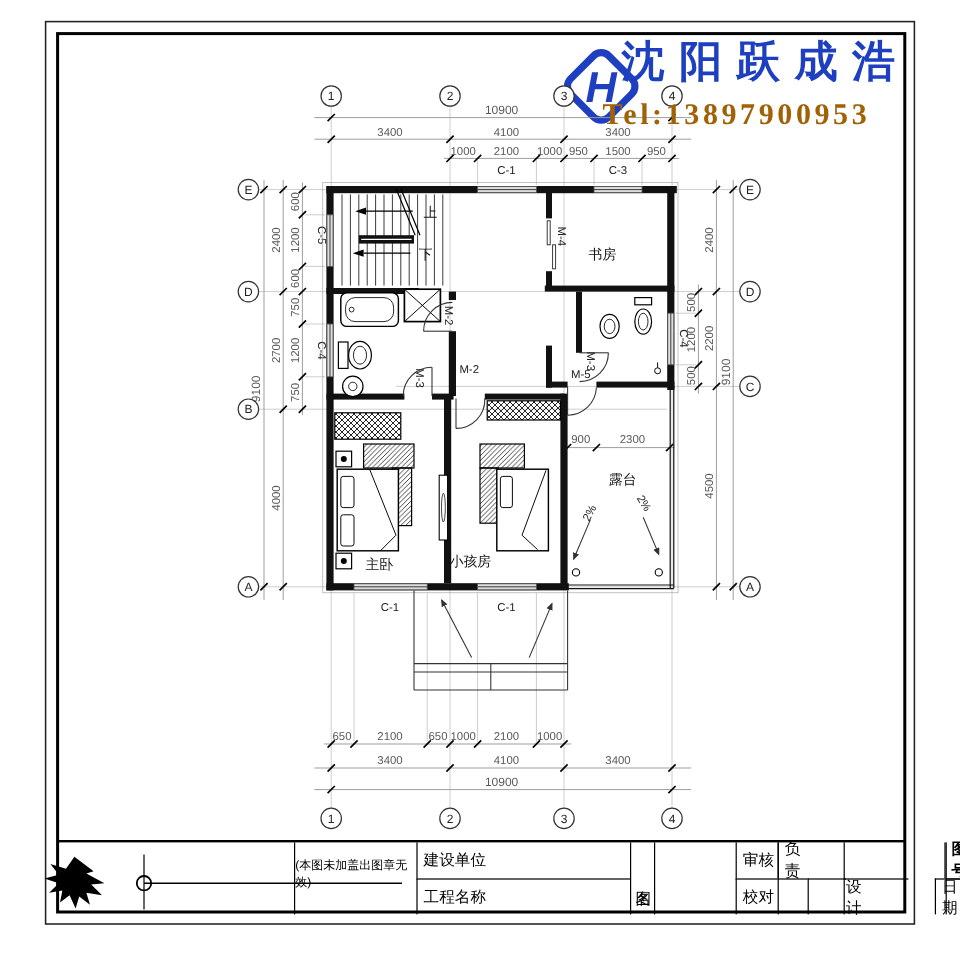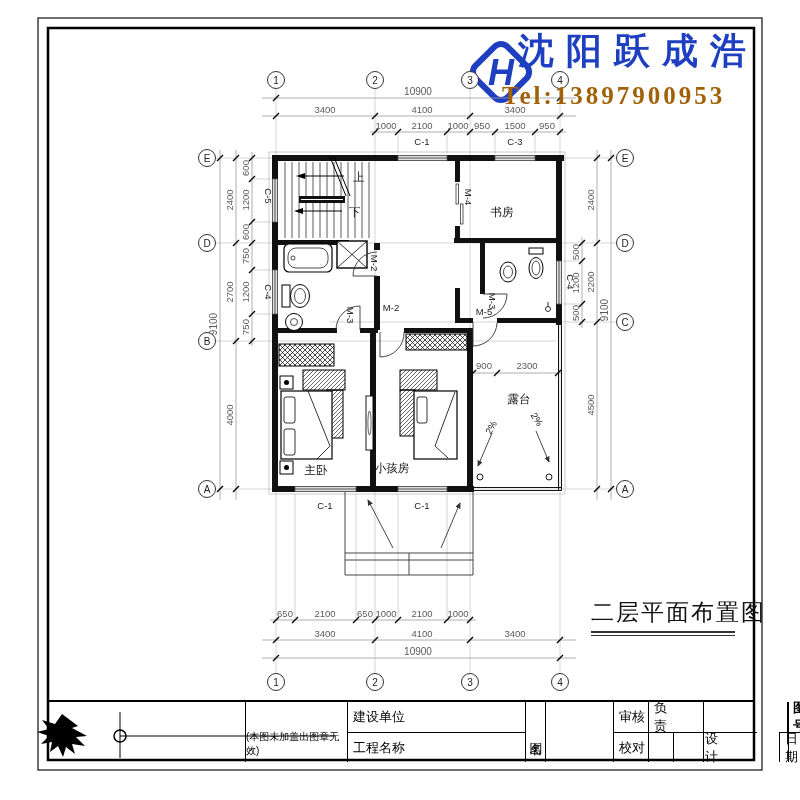--- a/index.html
+++ b/index.html
@@ -19,21 +19,21 @@
     letter-spacing:2px;color:#111;font-family:"Liberation Serif",serif;white-space:nowrap;}
   .ptitle .rule1{height:2px;background:#333;margin-top:3px;}
   .ptitle .rule2{height:1px;background:#333;margin-top:2px;}
   
   .tb{position:absolute;left:48px;top:700px;width:706px;height:60px;border-top:2.5px solid #000;
     font-size:13px;color:#000;}
   .tb .cell{position:absolute;box-sizing:border-box;border-left:1px solid #000;}
   .tb .lab{display:flex;align-items:center;padding-left:5px;}
   .tb .mid{border-top:1px solid #000;}
   .tb .note{position:absolute;left:197px;top:0;width:102px;height:60px;border-left:1px solid #000;
-    display:flex;align-items:flex-end;justify-content:center;font-size:10px;padding-bottom:4px;box-sizing:border-box;}
+    display:flex;align-items:flex-end;justify-content:center;font-size:10px;padding-bottom:20px;box-sizing:border-box;}
   .tb .vname{writing-mode:vertical-rl;text-orientation:upright;display:flex;align-items:center;
     justify-content:center;}
 </style>
 </head>
 <body>
 <div id="page">
 
 
 
 <svg width="800" height="800" viewBox="0 0 800 800">
@@ -387,25 +387,20 @@
     <line x1="120" y1="736" x2="335" y2="736" stroke="#000" stroke-width="1.2"></line>
     <line x1="120" y1="712" x2="120" y2="758" stroke="#000" stroke-width="1"></line>
   </g>
 </svg>
 
 
 <div class="brand">沈阳跃成浩</div>
 <div class="tel">Tel:13897900953</div>
 
 
-<div class="ptitle">
-  <span>二层平面布置图</span>
-  <div class="rule1"></div>
-  <div class="rule2"></div>
-</div>
 
 
 <div class="tb">
   <div class="note">(本图未加盖出图章无效)</div>
   <div class="cell lab" style="left:299px;top:0;width:178px;height:30px;">建设单位</div>
   <div class="cell lab mid" style="left:299px;top:30px;width:178px;height:30px;">工程名称</div>
   <div class="cell vname" style="left:477px;top:0;width:20px;height:60px;">图名</div>
   <div class="cell" style="left:497px;top:0;width:68px;height:60px;"></div>
   <div class="cell lab" style="left:565px;top:0;width:35px;height:30px;">审核</div>
   <div class="cell lab mid" style="left:565px;top:30px;width:35px;height:30px;font-family:Liberation Serif, serif;">校对</div>

